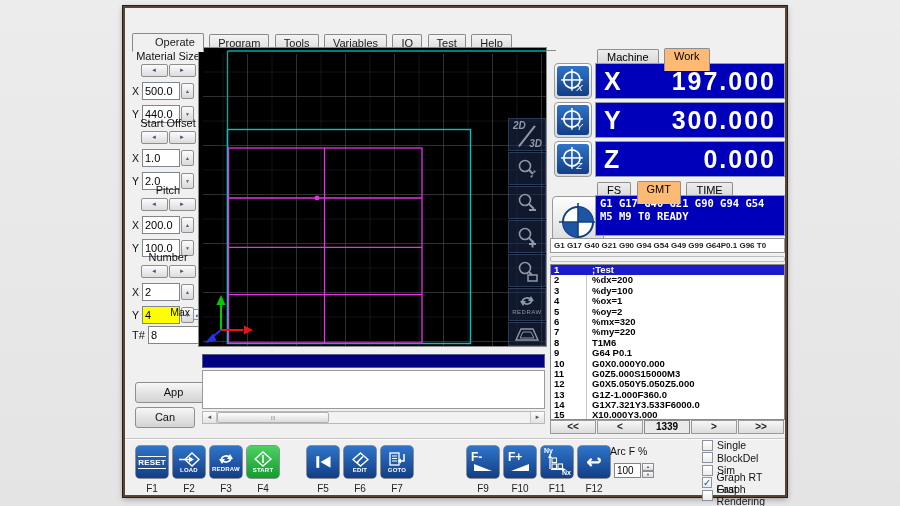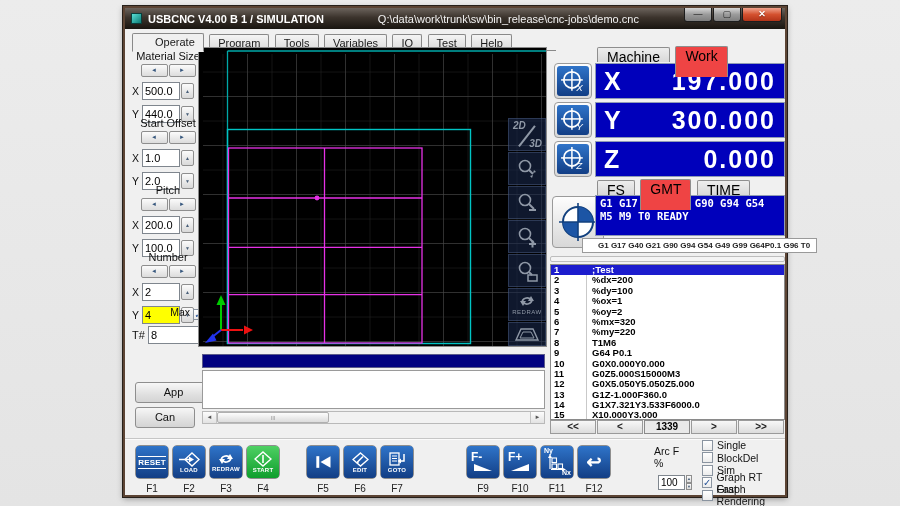--- a/index.html
+++ b/index.html
@@ -81,44 +81,44 @@
   .hscroll { position:absolute; left:77px; top:403px; width:343px; height:13px; background:#f2f2f2;
              border:1px solid #b9b9b9; display:flex; align-items:stretch; }
   .harrow { width:14px; font-size:6px; line-height:11px; text-align:center; color:#555;
             background:linear-gradient(#fdfdfd,#e2e2e2); border-right:1px solid #c4c4c4; cursor:default; }
   .harrow.right { border-right:none; border-left:1px solid #c4c4c4; margin-left:auto; }
   .hthumb { width:112px; background:linear-gradient(#fdfdfd,#dcdcdc); border:1px solid #b0b0b0;
             border-radius:2px; font-size:6px; color:#9a9a9a; text-align:center; line-height:10px; cursor:default; }
 
   
   .rtabs { position:absolute; height:16px; }
-  .rtab { display:inline-block; height:15px; padding:1px 9px 0; font-size:14px; border:1px solid #8e8e8e;
+  .rtab { display:inline-block; height:15px; padding:1px 9px 0; font-size:11px; border:1px solid #8e8e8e;
           border-bottom:none; border-radius:2px 2px 0 0; background:linear-gradient(#ededed,#d8d8d8);
           margin-right:1px; position:relative; top:1px; cursor:default; }
-  .rtab.active { background:#ef4444; top:0; height:31px; z-index:2; }
+  .rtab.active { background:#fdba74; top:0; height:23px; z-index:2; }
   .dro-row { position:absolute; display:flex; }
   .zero-btn { width:38px; height:36px; border:1px solid #9a9a9a; border-radius:4px;
               background:linear-gradient(#fdfdfd,#d8d8d8); padding:2px; margin-right:3px; cursor:default; }
   .zero-inner { width:100%; height:100%; border-radius:3px;
                 background:linear-gradient(#2f74c9,#123e85); display:flex; align-items:center;
                 justify-content:center; }
   .dro-disp { width:190px; height:36px; background:#0000bb; border:1px solid #8f9bb5;
               display:flex; align-items:center; justify-content:space-between; padding:0 8px;
               color:#fff; font-weight:bold; }
   .dro-axis { font-size:25px; }
   .dro-val { font-size:25px; letter-spacing:2px; }
   .tool-btn { position:absolute; left:427px; top:188px; width:52px; height:52px; border:1px solid #9a9a9a;
               border-radius:4px; background:linear-gradient(#fdfdfd,#d8d8d8); display:flex;
               align-items:center; justify-content:center; cursor:default; }
   .gmt-panel { position:absolute; left:470px; top:187px; width:190px; height:41px; background:#0000bb;
                border:1px solid #8f9bb5; color:#fff; font-family:"DejaVu Sans Mono",monospace;
                font-weight:bold; font-size:10.5px; line-height:12.5px; padding:1px 4px; white-space:nowrap; overflow:hidden; }
   .modal-line { position:absolute; left:425px; top:230px; width:235px; height:15px; background:#fff;
                 border:1px solid #9a9a9a; font-size:8px; font-weight:bold; line-height:13px;
-                padding:0 15px; white-space:nowrap; overflow:hidden; color:#222;margin-left:32px; }
+                padding:0 3px; white-space:nowrap; overflow:hidden; color:#222; }
   .pbar { position:absolute; left:425px; top:248px; width:235px; height:6px; background:#f4f4f4;
           border:1px solid #bdbdbd; border-radius:2px; }
   .listing { position:absolute; left:425px; top:256px; width:235px; height:156px; background:#fff;
              border:1px solid #8a8a8a; overflow:hidden; font-weight:bold; font-size:9.5px; }
   .prow { display:flex; height:10.4px; line-height:10.4px; }
   .prow .ln { width:36px; padding-left:3px; border-right:1px solid #c9c9c9; flex:none; }
   .prow .ptext { padding-left:5px; white-space:nowrap; }
   .prow.sel { background:#1c1ccd; color:#fff; }
   .prow.sel .ln { border-right-color:#1c1ccd; }
   .plist-nav { position:absolute; left:425px; top:412px; width:235px; height:14px; display:flex; }
@@ -140,48 +140,38 @@
   .fbtn-inner.green { background:linear-gradient(#4ed063,#0f9e2d); }
   .fkey { font-size:10px; color:#222; margin-top:4px; }
   .ic-label { font-size:6px; font-weight:bold; letter-spacing:.2px; line-height:6px; }
   .reset-txt { font-size:8px; font-weight:bold; border-top:1.5px solid #fff; border-bottom:1.5px solid #fff;
                padding:1px 0; letter-spacing:.2px; }
   .ftxt { font-size:12px; font-weight:bold; line-height:11px; align-self:flex-start; margin-left:4px; }
   .f12-glyph { font-size:18px; font-weight:bold; line-height:18px; }
   .ny { font-size:7px; font-weight:bold; position:absolute; left:3px; top:1px; }
   .nx { font-size:7px; font-weight:bold; position:absolute; right:2px; bottom:2px; }
 
-  .arcf { position:absolute; left:485px; top:437px; width:70px; font-size:10.5px; color:#111;padding-left:44px; }
+  .arcf { position:absolute; left:485px; top:437px; width:70px; font-size:10.5px; color:#111; }
   .arcf-spin { display:flex; margin-top:6px; margin-left:4px; }
   .arcf-spin input { width:27px; height:15px; border:1px solid #7f868e; font-size:10px; padding:0 2px; }
   .spincol { width:12px; height:15px; display:flex; flex-direction:column; margin-left:1px; }
   .spincol div { flex:1; background:linear-gradient(#fbfbfb,#dcdcdc); border:1px solid #8e8e8e;
                  font-size:4px; line-height:5px; text-align:center; color:#4a6079; cursor:default; }
 
   .cbcol { position:absolute; left:577px; top:431px; font-size:10.5px; color:#111; }
   .cbrow { display:flex; align-items:center; gap:4px; height:12.5px; }
 
   svg { display:block; }
 </style>
 </head>
 <body>
 
 <div class="desktop">
   <div class="win">
 
-    <div class="titlebar">
-      <span class="app-icon"></span>
-      <span class="title-text">USBCNC V4.00 B 1 / SIMULATION</span>
-      <span class="title-path">Q:\data\work\trunk\sw\bin_release\cnc-jobs\demo.cnc</span>
-      <div class="win-controls">
-        <div class="wbtn">—</div>
-        <div class="wbtn">▢</div>
-        <div class="wbtn close">✕</div>
-      </div>
-    </div>
 
     <div class="tabstrip">
       <span class="tab active">Operate</span>
       <span class="tab">Program</span>
       <span class="tab">Tools</span>
       <span class="tab">Variables</span>
       <span class="tab">IO</span>
       <span class="tab">Test</span>
       <span class="tab">Help</span>
     </div>

